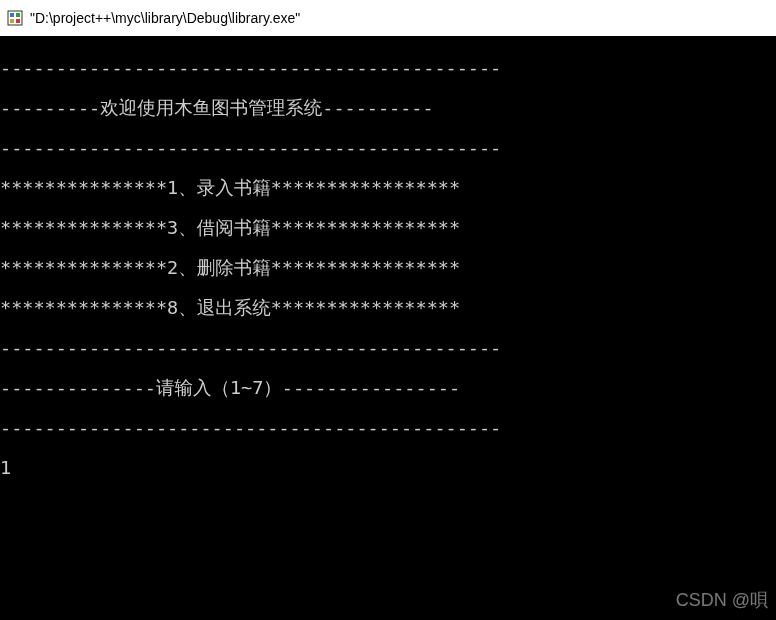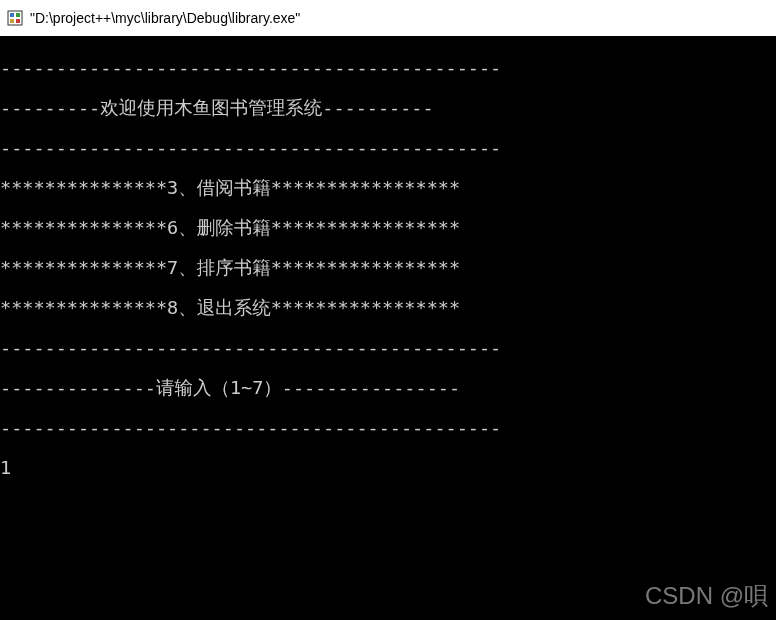--- a/index.html
+++ b/index.html
@@ -40,21 +40,21 @@
       padding: 2px 0 0 0;
       white-space: pre;
       font-family: "SimSun", "NSimSun", monospace;
       letter-spacing: 0;
     }
     .watermark {
       position: absolute;
       bottom: 8px;
       right: 8px;
       color: rgba(200,200,200,0.6);
-      font-size: 24px;
+      font-size: 18px;
       font-family: Arial, sans-serif;
     }
   </style>
 </head>
 <body>
 
 <div class="title-bar">
   <span class="app-icon">
     <svg viewBox="0 0 16 16">
       <rect x="1" y="1" width="14" height="14" fill="none" stroke="#333" stroke-width="1"></rect>
@@ -64,23 +64,23 @@
       <rect x="9" y="9" width="4" height="4" fill="#c43a3a"></rect>
     </svg>
   </span>
   <span class="title-text">"D:\project++\myc\library\Debug\library.exe"</span>
 </div>
 
 <div class="console">
 <div>---------------------------------------------</div>
 <div>---------欢迎使用木鱼图书管理系统----------</div>
 <div>---------------------------------------------</div>
+<div>***************1、录入书籍*****************</div>
 <div>***************3、借阅书籍*****************</div>
-<div>***************6、删除书籍*****************</div>
-<div>***************7、排序书籍*****************</div>
+<div>***************2、删除书籍*****************</div>
 <div>***************8、退出系统*****************</div>
 <div>---------------------------------------------</div>
 <div>--------------请输入（1~7）----------------</div>
 <div>---------------------------------------------</div>
 <div>1</div>
 
 
 </div>
 
 <div class="watermark">CSDN @唄</div>

